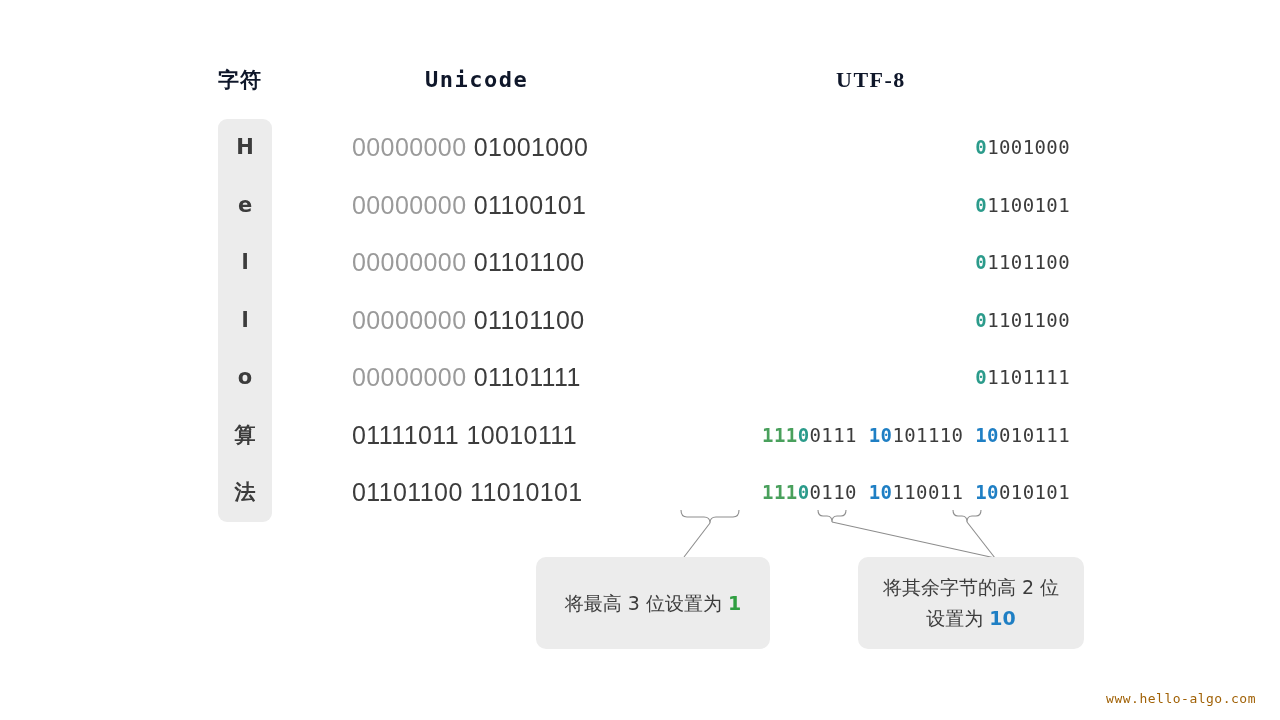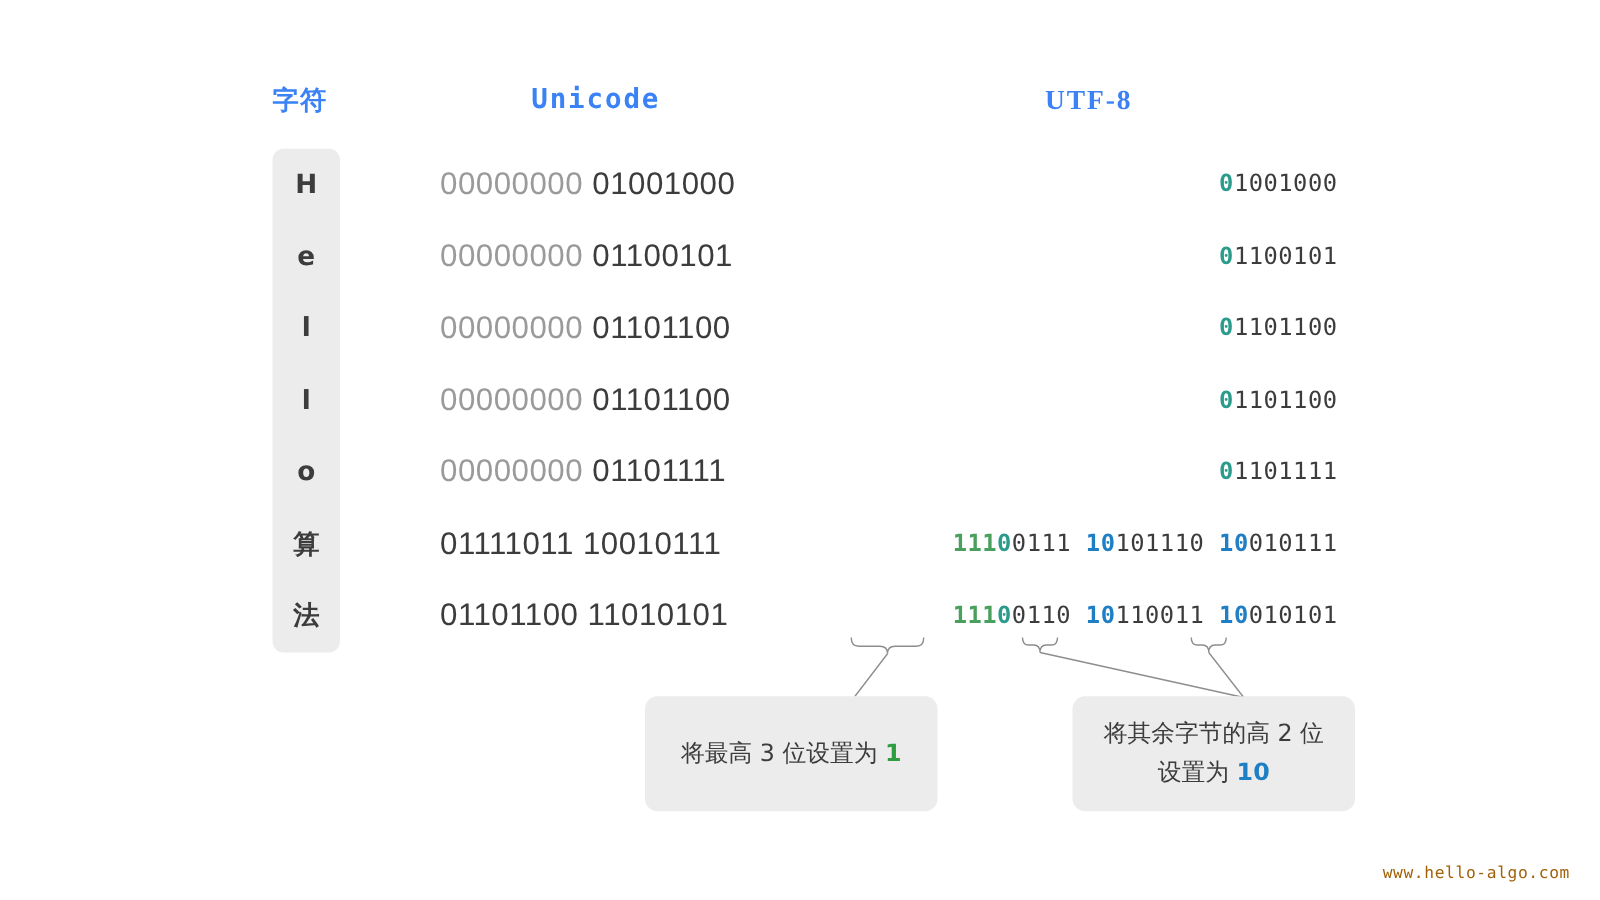--- a/index.html
+++ b/index.html
@@ -13,21 +13,21 @@
     position: relative;
     overflow: hidden;
     font-family: "DejaVu Sans", sans-serif;
     color: #3c3c3c;
   }
 
   
   .hdr {
     position: absolute;
     font-weight: bold;
-    color: #3b82f6;
+    color: #0f172a;
     white-space: nowrap;
   }
   .hdr-char {
     left: 218px;
     top: 66px;
     font-family: "DejaVu Sans", sans-serif;
     font-size: 21px;
     letter-spacing: 1px;
   }
   .hdr-unicode {
@@ -117,21 +117,21 @@
     border-radius: 10px;
     display: flex;
     flex-direction: column;
     align-items: center;
     justify-content: center;
     font-family: "DejaVu Sans", sans-serif;
     font-size: 19px;
     color: #3c3c3c;
     line-height: 31px;
   }
-  .callout-1 { left: 516px; top: 557px; width: 234px; height: 92px; }
+  .callout-1 { left: 536px; top: 557px; width: 234px; height: 92px; }
   .callout-2 { left: 858px; top: 557px; width: 226px; height: 92px; }
   .callout .line { white-space: pre; }
   .hl-green { color: #2f9e41; font-weight: bold; }
   .hl-blue  { color: #1f7fc4; font-weight: bold; }
 
   
   .watermark {
     position: absolute;
     right: 24px;
     bottom: 14px;

